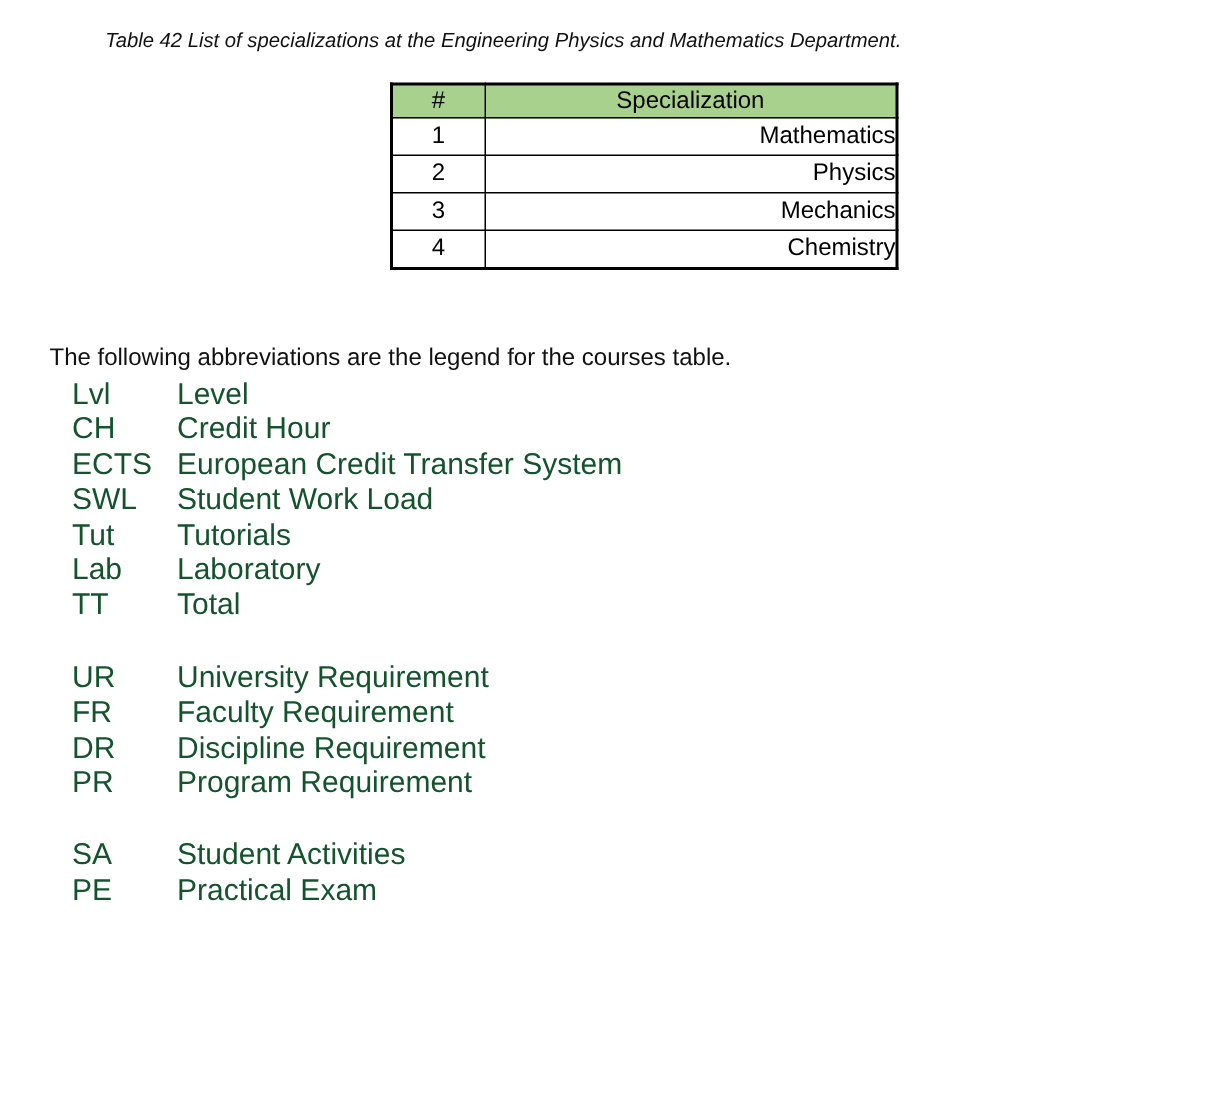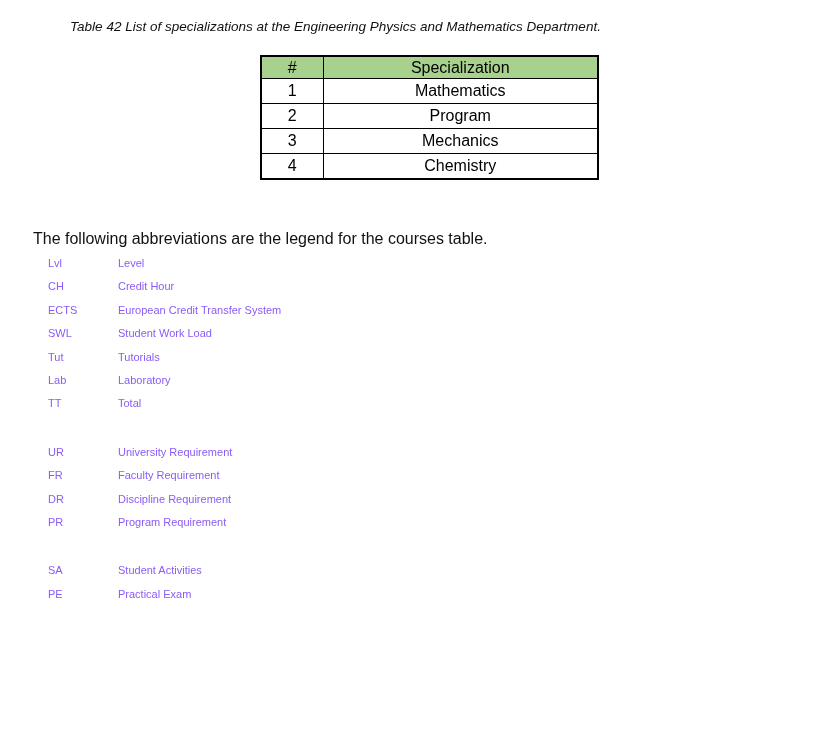--- a/index.html
+++ b/index.html
@@ -48,35 +48,35 @@
     text-align: center;
     vertical-align: middle;
   }
   table.spec td {
     height: 24px;
     vertical-align: middle;
   }
   .col-num  { width: 62px; }
   .col-spec { width: 275px; }
   td.num  { text-align: center; }
-  td.name { text-align: center; padding-left: 10px; }
+  td.name { text-align: right; padding-left: 10px; }
   .intro {
     position: absolute;
     left: 33px;
     top: 230px;
     font-size: 16px;
     color: #111111;
     white-space: nowrap;
   }
   .legend {
     position: absolute;
     left: 48px;
     top: 252px;
-    font-size: 11px;
-    color: #8b5cf6;
+    font-size: 20px;
+    color: #14532d;
   }
   .legend-section { margin: 0; }
   .legend-section + .legend-section { margin-top: 25px; }
   .legend-row {
     line-height: 23.4px;
     white-space: nowrap;
   }
   .abbr {
     display: inline-block;
     width: 70px;
@@ -100,21 +100,21 @@
         <th>Specialization</th>
       </tr>
     </thead>
     <tbody>
       <tr>
         <td class="num">1</td>
         <td class="name">Mathematics</td>
       </tr>
       <tr>
         <td class="num">2</td>
-        <td class="name">Program</td>
+        <td class="name">Physics</td>
       </tr>
       <tr>
         <td class="num">3</td>
         <td class="name">Mechanics</td>
       </tr>
       <tr>
         <td class="num">4</td>
         <td class="name">Chemistry</td>
       </tr>
     </tbody>

